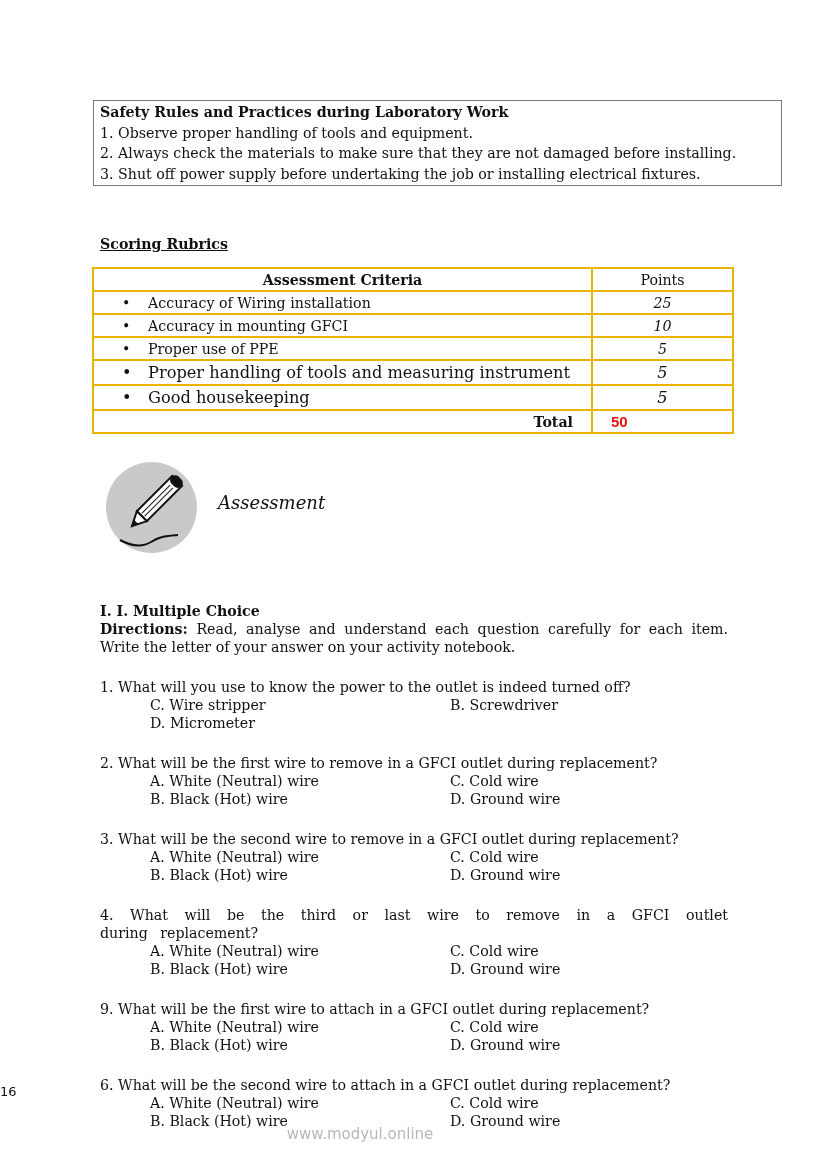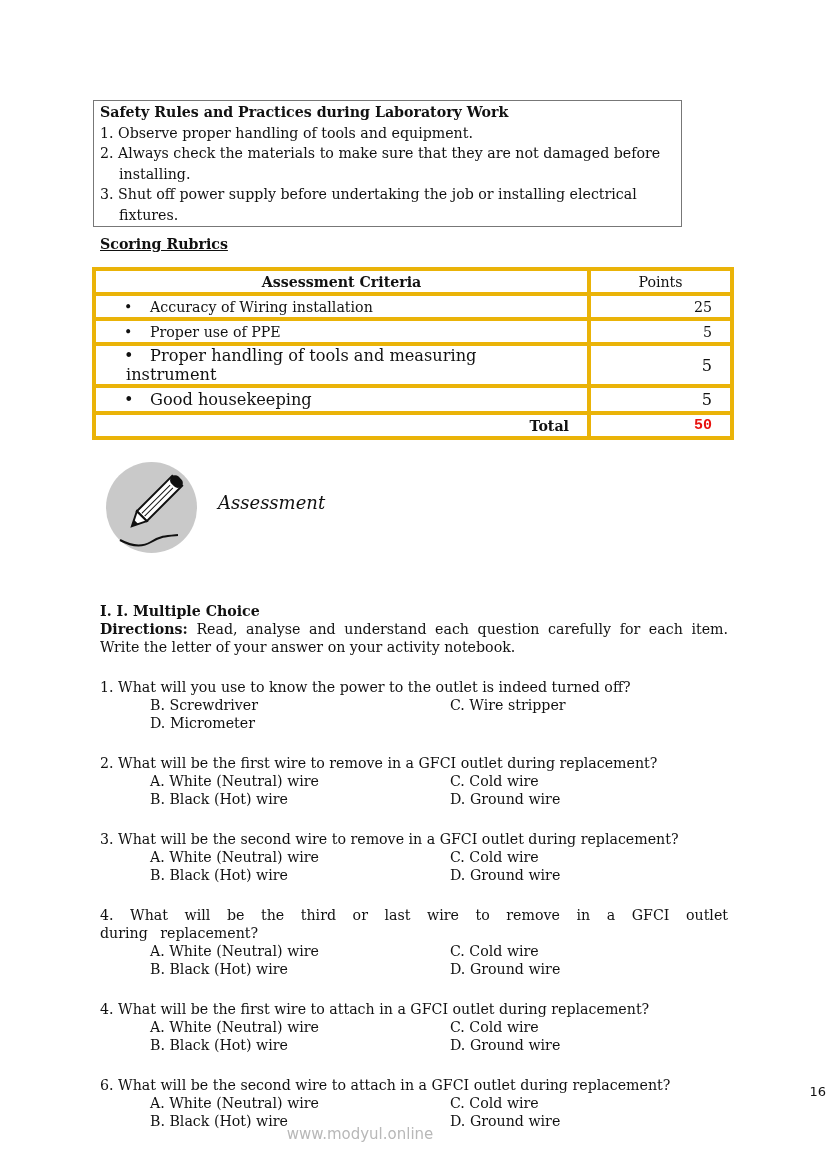--- a/index.html
+++ b/index.html
@@ -1,55 +1,55 @@
 <!DOCTYPE html>
 <html><head>
 <meta charset="utf-8">
 <style>
   html, body { margin: 0; padding: 0; background: #ffffff; }
   body { width: 826px; height: 1169px; position: relative; overflow: hidden;
          font-family: "DejaVu Serif", "Liberation Serif", serif; color: #111; }
   .page { position: absolute; left: 0; top: 0; width: 826px; height: 1169px; }
 
-  .safety-box { position: absolute; left: 93px; top: 100px; width: 589px;
+  .safety-box { position: absolute; left: 93px; top: 100px; width: 689px;
                 border: 1px solid #777; padding: 1px 6px 1px 6px; box-sizing: border-box;
                 font-size: 14.2px; line-height: 20.5px; }
   .safety-box .title { font-weight: bold; }
   .safety-box .item { padding-left: 19px; text-indent: -19px; }
 
   .rubric-title { position: absolute; left: 100px; top: 236px; font-size: 14.2px;
                   font-weight: bold; text-decoration: underline; }
 
   table.rubric { position: absolute; left: 92px; top: 267px; width: 642px;
                  border-collapse: collapse; font-size: 14.2px; }
-  table.rubric td, table.rubric th { border: 4px solid #eab308; padding: 0 18px; height: 21px; }
+  table.rubric td, table.rubric th { border: 2px solid #eab308; padding: 0 18px; height: 21px; }
   table.rubric th { font-weight: bold; text-align: center; }
   table.rubric th.pts { font-weight: normal; width: 103px; }
-  table.rubric td.pts { text-align: right; }
+  table.rubric td.pts { text-align: center; font-style: italic; }
   table.rubric td.crit { padding-left: 30px; }
   table.rubric td.crit .bullet { display: inline-block; width: 26px; margin-left: -2px; }
   table.rubric tr.big td { font-size: 16.2px; height: 23px; }
   table.rubric td.total-label { text-align: right; font-weight: bold; margin-left: 7px; }
-  table.rubric td.total-val { text-align: right; font-weight: bold; color: #e8120f;
-                              font-family: Liberation Mono, monospace; font-size: 15px; }
+  table.rubric td.total-val { text-align: left; font-weight: bold; color: #e8120f;
+                              font-family: Liberation Sans, sans-serif; font-size: 15px; }
 
   .icon-circle { position: absolute; left: 106px; top: 462px; width: 91px; height: 91px;
                  border-radius: 50%; background: #c9c9c9; }
   .assess-heading { position: absolute; left: 218px; top: 492px; font-size: 18px;
                     font-weight: normal; font-style: italic; }
 
   .mc { position: absolute; left: 100px; top: 558px; width: 628px; font-size: 14.2px; line-height: 18px; }
   .mc .sec { font-weight: bold; margin-top: 44px; }
   .mc .dir { text-align: justify; }
   .mc .dir b { font-weight: bold; }
   .q { margin-top: 22px; }
   .q .stem { text-align: justify; }
   .opts { display: grid; grid-template-columns: 300px 300px; padding-left: 50px; }
 
-  .page-num { position: absolute; left: 0; width: 826px; top: 1084px; text-align: right;
+  .page-num { position: absolute; left: 0; width: 826px; top: 1084px; text-align: left;
               font-family: "DejaVu Sans", sans-serif; font-size: 13px; }
   .watermark { position: absolute; left: 0; width: 720px; top: 1125px; text-align: center;
                font-family: "DejaVu Sans", sans-serif; font-size: 15px; color: #b8b8b8; }
 </style>
 </head>
 <body>
 
 <div class="page">
 
   <div class="safety-box">
@@ -63,20 +63,24 @@
 
   <table class="rubric">
     <tbody>
         <tr>
       <th>Assessment Criteria</th>
       <th class="pts">Points</th>
     </tr>
     <tr>
       <td class="crit"><span class="bullet">•</span><span>Accuracy of Wiring installation</span></td>
       <td class="pts">25</td>
+    </tr>
+    <tr>
+      <td class="crit"><span class="bullet">•</span><span>Accuracy in mounting GFCI</span></td>
+      <td class="pts">10</td>
     </tr>
     <tr>
       <td class="crit"><span class="bullet">•</span><span>Proper use of PPE</span></td>
       <td class="pts">5</td>
     </tr>
     <tr class="big">
       <td class="crit"><span class="bullet">•</span><span>Proper handling of tools and measuring instrument</span></td>
       <td class="pts">5</td>
     </tr>
     <tr class="big">
@@ -105,22 +109,22 @@
   </div>
   <div class="assess-heading">Assessment</div>
 
   <div class="mc">
     <div class="sec">I. I. Multiple Choice</div>
     <div class="dir"><b>Directions:</b><span> Read, analyse and understand each question carefully for each item. Write the letter of your answer on your activity notebook.</span></div>
 
     <div class="q">
       <div class="stem">1. What will you use to know the power to the outlet is indeed turned off?</div>
       <div class="opts">
+        <div>C. Wire stripper</div>
         <div>B. Screwdriver</div>
-        <div>C. Wire stripper</div>
         <div>D. Micrometer</div>
       </div>
     </div>
 
     <div class="q">
       <div class="stem">2. What will be the first wire to remove in a GFCI outlet during replacement?</div>
       <div class="opts">
         <div>A. White (Neutral) wire</div>
         <div>C. Cold wire</div>
         <div>B. Black (Hot) wire</div>
@@ -142,21 +146,21 @@
       <div class="stem" style="word-spacing:8px;">4. What will be the third or last wire to remove in a GFCI outlet during replacement?</div>
       <div class="opts">
         <div>A. White (Neutral) wire</div>
         <div>C. Cold wire</div>
         <div>B. Black (Hot) wire</div>
         <div>D. Ground wire</div>
       </div>
     </div>
 
     <div class="q">
-      <div class="stem">4. What will be the first wire to attach in a GFCI outlet during replacement?</div>
+      <div class="stem">9. What will be the first wire to attach in a GFCI outlet during replacement?</div>
       <div class="opts">
         <div>A. White (Neutral) wire</div>
         <div>C. Cold wire</div>
         <div>B. Black (Hot) wire</div>
         <div>D. Ground wire</div>
       </div>
     </div>
 
     <div class="q">
       <div class="stem">6. What will be the second wire to attach in a GFCI outlet during replacement?</div>

